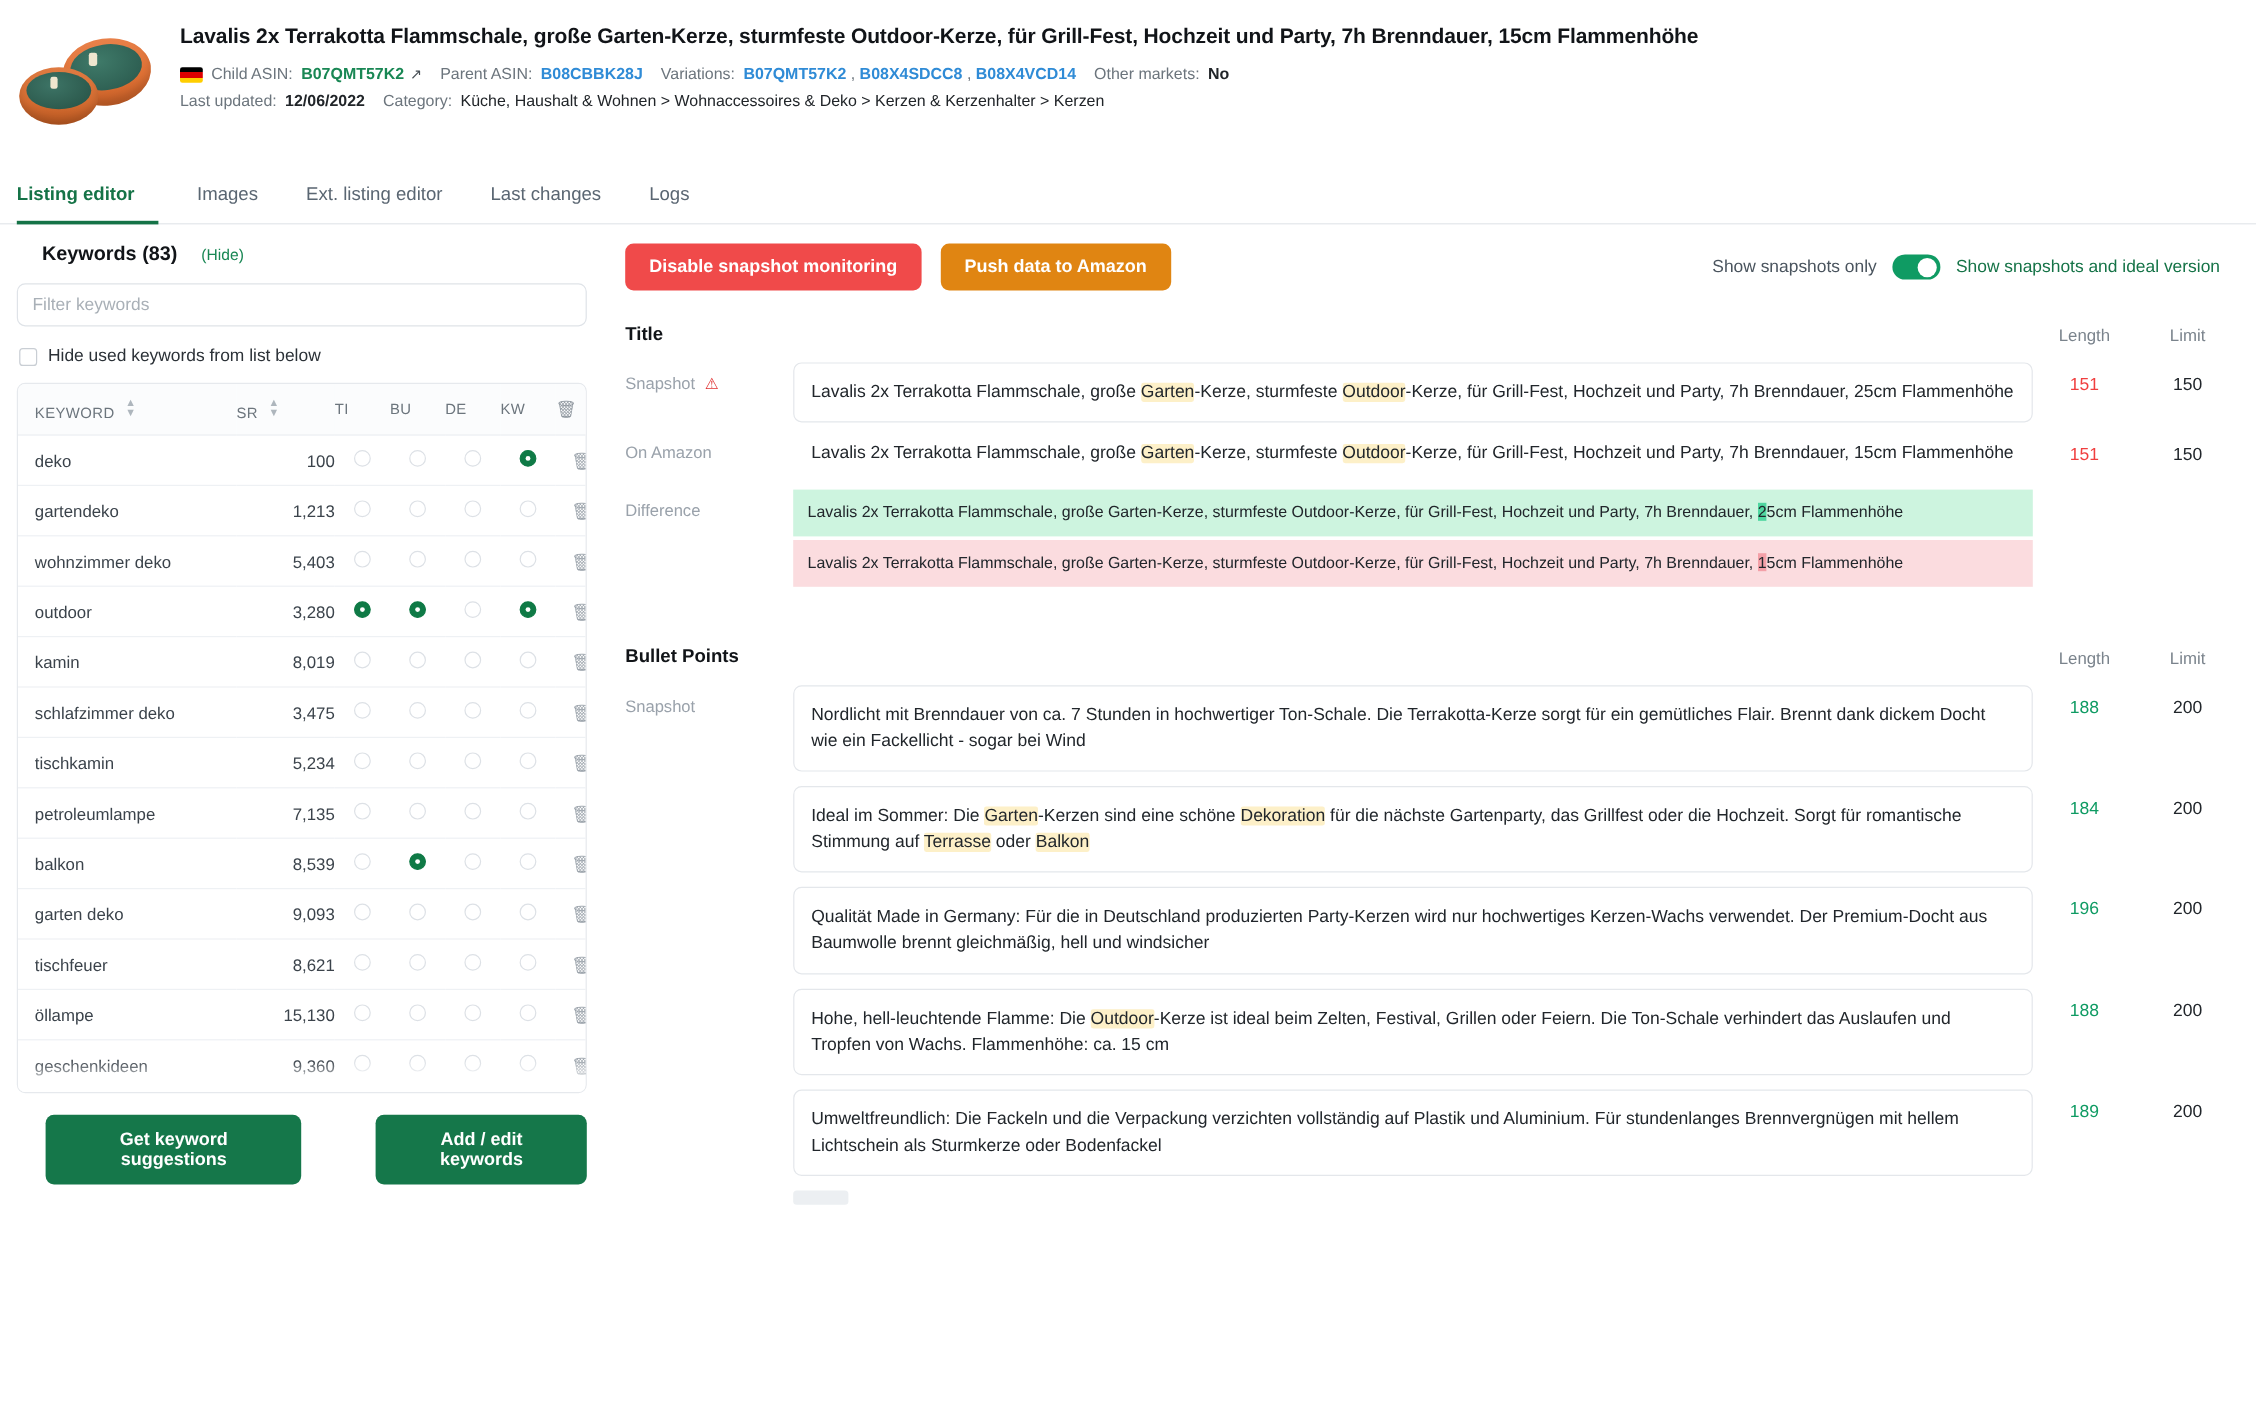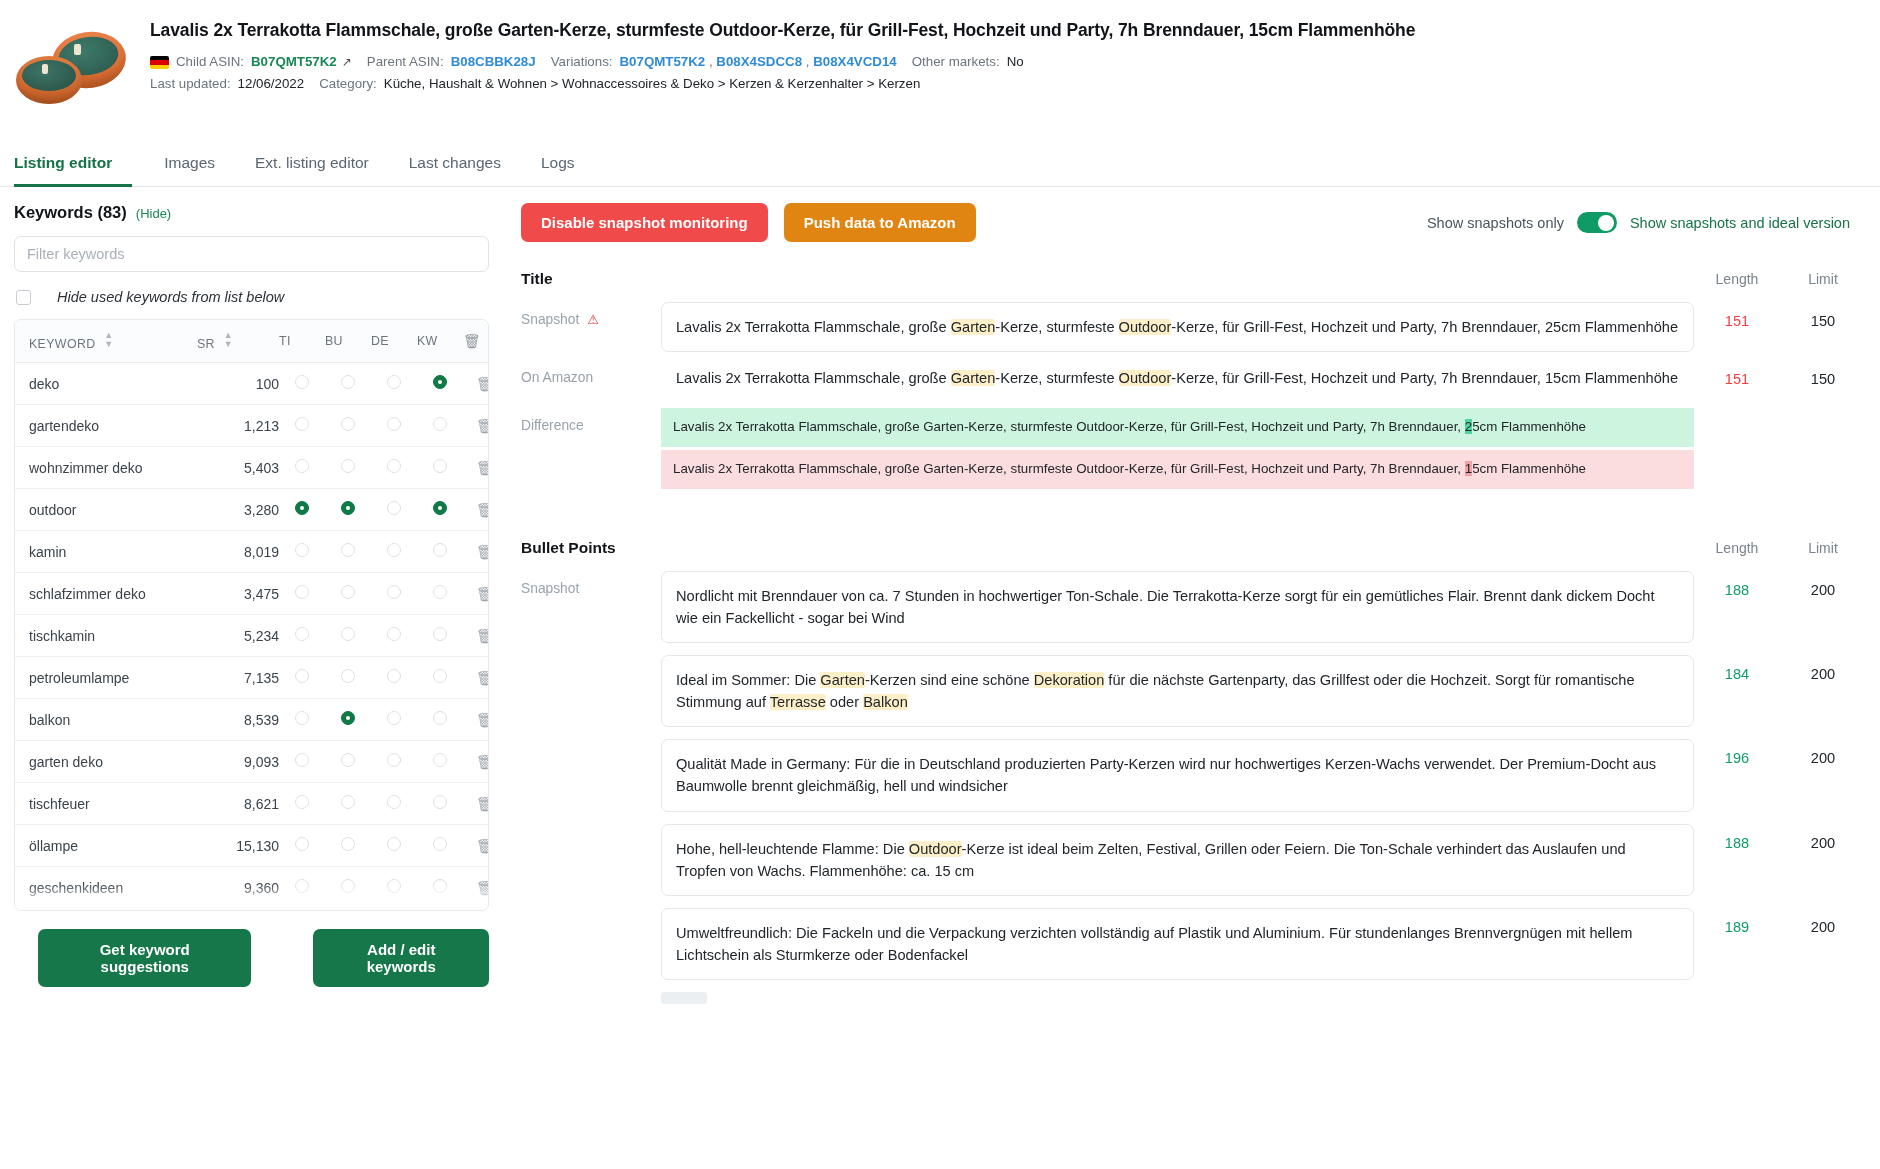--- a/index.html
+++ b/index.html
@@ -64,21 +64,21 @@
   }
   .meta-row {
     font-size: 13.3px;
     color: #6c757d;
     line-height: 1.7;
     display: flex;
     flex-wrap: wrap;
     align-items: center;
   }
   .meta-row .lbl { color:#6c757d; }
-  .meta-row .val { color:#212529; font-weight:400; }
+  .meta-row .val { color:#212529; font-weight:700; }
   .meta-row .green-link { color:#198754; font-weight:700; text-decoration:none; }
   .meta-row .blue-link { color:#2f8bd6; font-weight:600; text-decoration:none; }
   .flag {
     display:inline-block; width:19px; height:13px;
     border-radius:2px; overflow:hidden; margin-right:7px;
     vertical-align: -1px;
     background: linear-gradient(180deg,#000 0 33.3%, #dd0000 33.3% 66.6%, #ffce00 66.6% 100%);
   }
   .ext-icon { display:inline-block; margin-left:5px; color:#495057; font-size:12px; vertical-align:0px;}
   .sep { display:inline-block; width:15px; }
@@ -107,36 +107,36 @@
 
   
   .body {
     display: flex;
     padding: 0 14px;
   }
   .left-col { width: 475px; flex: 0 0 475px; padding-top: 16px; }
   .right-col { flex: 1; padding-top: 16px; padding-left: 32px; position: relative;}
 
   
-  .kw-head { display:flex; align-items:baseline; gap:9px; margin-bottom: 14px; }
+  .kw-head { display:flex; align-items:baseline; gap:20px; margin-bottom: 14px; margin-left: 21px; }
   .kw-title { font-size:16.5px; font-weight:700; color:#111418; }
   .kw-hide { font-size:13px; color:#198754; cursor:pointer; }
   .filter-input {
     width: 100%;
     height: 36px;
     border: 1px solid #dfe3e8;
     border-radius: 7px;
     padding: 0 12px;
     font-size: 14.5px;
     color:#212529;
     outline: none;
     font-family: "Liberation Sans", sans-serif;
   }
   .filter-input::placeholder { color:#a9b0b7; }
-  .hide-used { display:flex; align-items:center; gap:26px; margin: 17px 0 14px 2px; font-style: italic; }
+  .hide-used { display:flex; align-items:center; gap:9px; margin: 17px 0 14px 2px; }
   .cbox {
     width:15px; height:15px; border:1.4px solid #c9ced4; border-radius:3px; background:#fff;
     flex:0 0 15px; cursor:pointer;
   }
   .hide-used-label { font-size:14.5px; color:#2b3137; }
 
   .kw-table-wrap {
     border:1px solid #e6e9ed;
     border-radius:7px;
     overflow:hidden;

